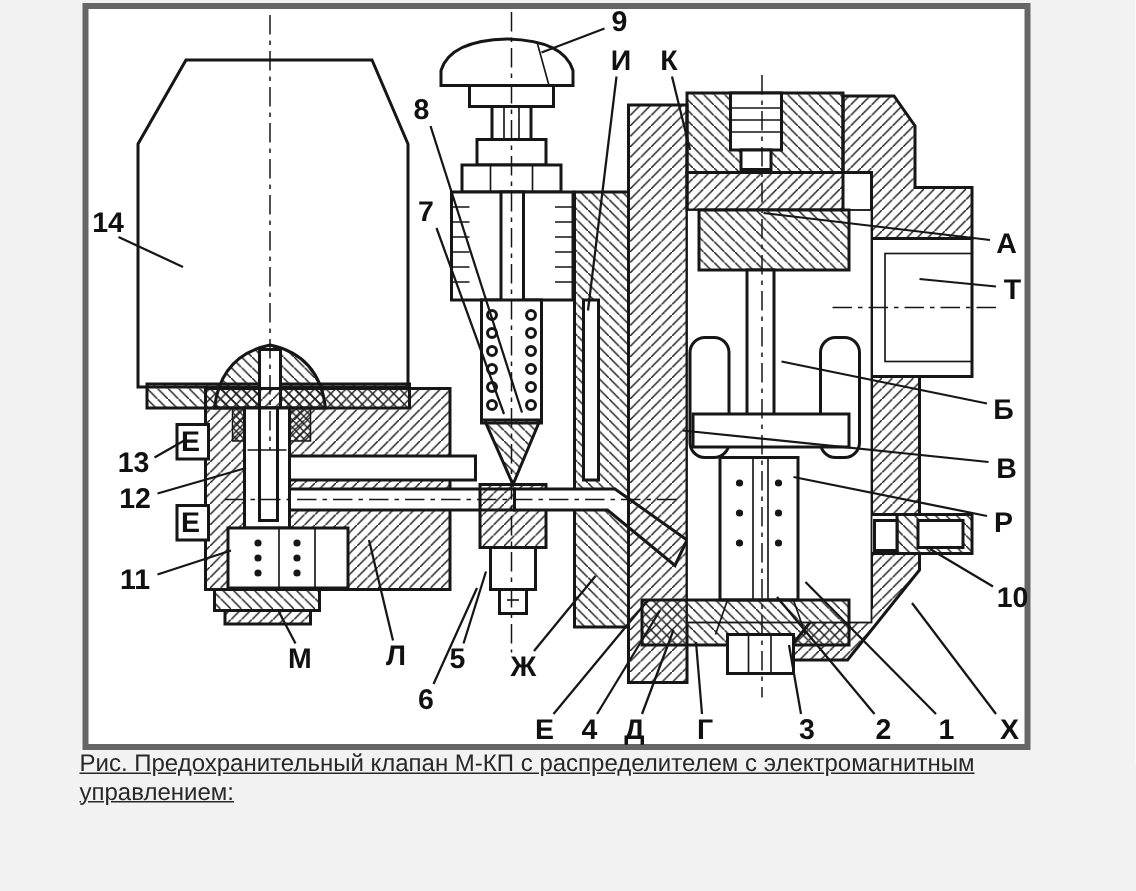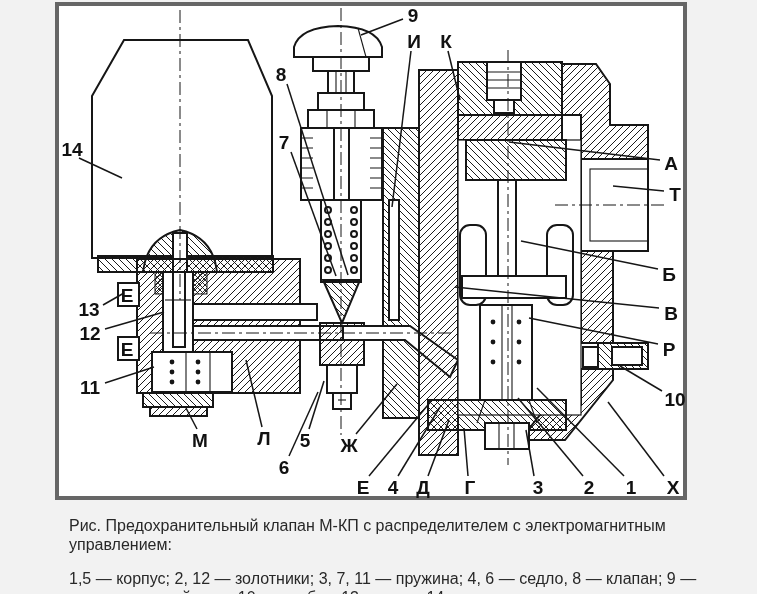--- a/index.html
+++ b/index.html
@@ -16,21 +16,21 @@
   .h1{fill:url(#hatch1);stroke:#161616;stroke-width:2;}
   .h2{fill:url(#hatch2);stroke:#161616;stroke-width:2;}
   .cl{fill:none;stroke:#161616;stroke-width:1;stroke-dasharray:13 4 3 4;}
   .leader{stroke:#161616;stroke-width:1.5;}
   .lbl{font:bold 19px "Liberation Sans", sans-serif;fill:#111;}
   .dot{fill:#161616;}
   .caption{
     position:absolute;left:53px;top:501px;width:696px;
     font-size:16px;line-height:1.17;color:#282828;
   }
-  .caption p{margin:16px;}
+  .caption p{margin:0;text-decoration:underline;}
   .caption p.legend{margin-top:2px;}
 </style>
 </head>
 <body>
 
 <div class="page">
 
 <svg id="diagram" width="757" height="594" viewBox="0 0 757 594">
   <defs>
     <pattern id="hatch1" patternUnits="userSpaceOnUse" width="7" height="7">
@@ -222,16 +222,15 @@
         <text x="305" y="440" class="lbl" text-anchor="middle" dominant-baseline="central">5</text>
         <line x1="262" y1="427" x2="246" y2="360" class="leader"></line>
         <text x="264" y="438" class="lbl" text-anchor="middle" dominant-baseline="central">Л</text>
         <line x1="197" y1="429" x2="186" y2="408" class="leader"></line>
         <text x="200" y="440" class="lbl" text-anchor="middle" dominant-baseline="central">М</text>
       </g>
 </svg>
 
 <div class="caption">
   <p>Рис. Предохранительный клапан М-КП с распределителем с электромагнитным управлением:</p>
-  <p class="legend">1,5 — корпус; 2, 12 — золотники; 3, 7, 11 — пружина; 4, 6 — седло, 8 — клапан; 9 — регулировочный винт; 10 — пробка; 13 — винт; 14 — электромагнит.</p>
 </div>
 
 </div>
 
 </body></html>

